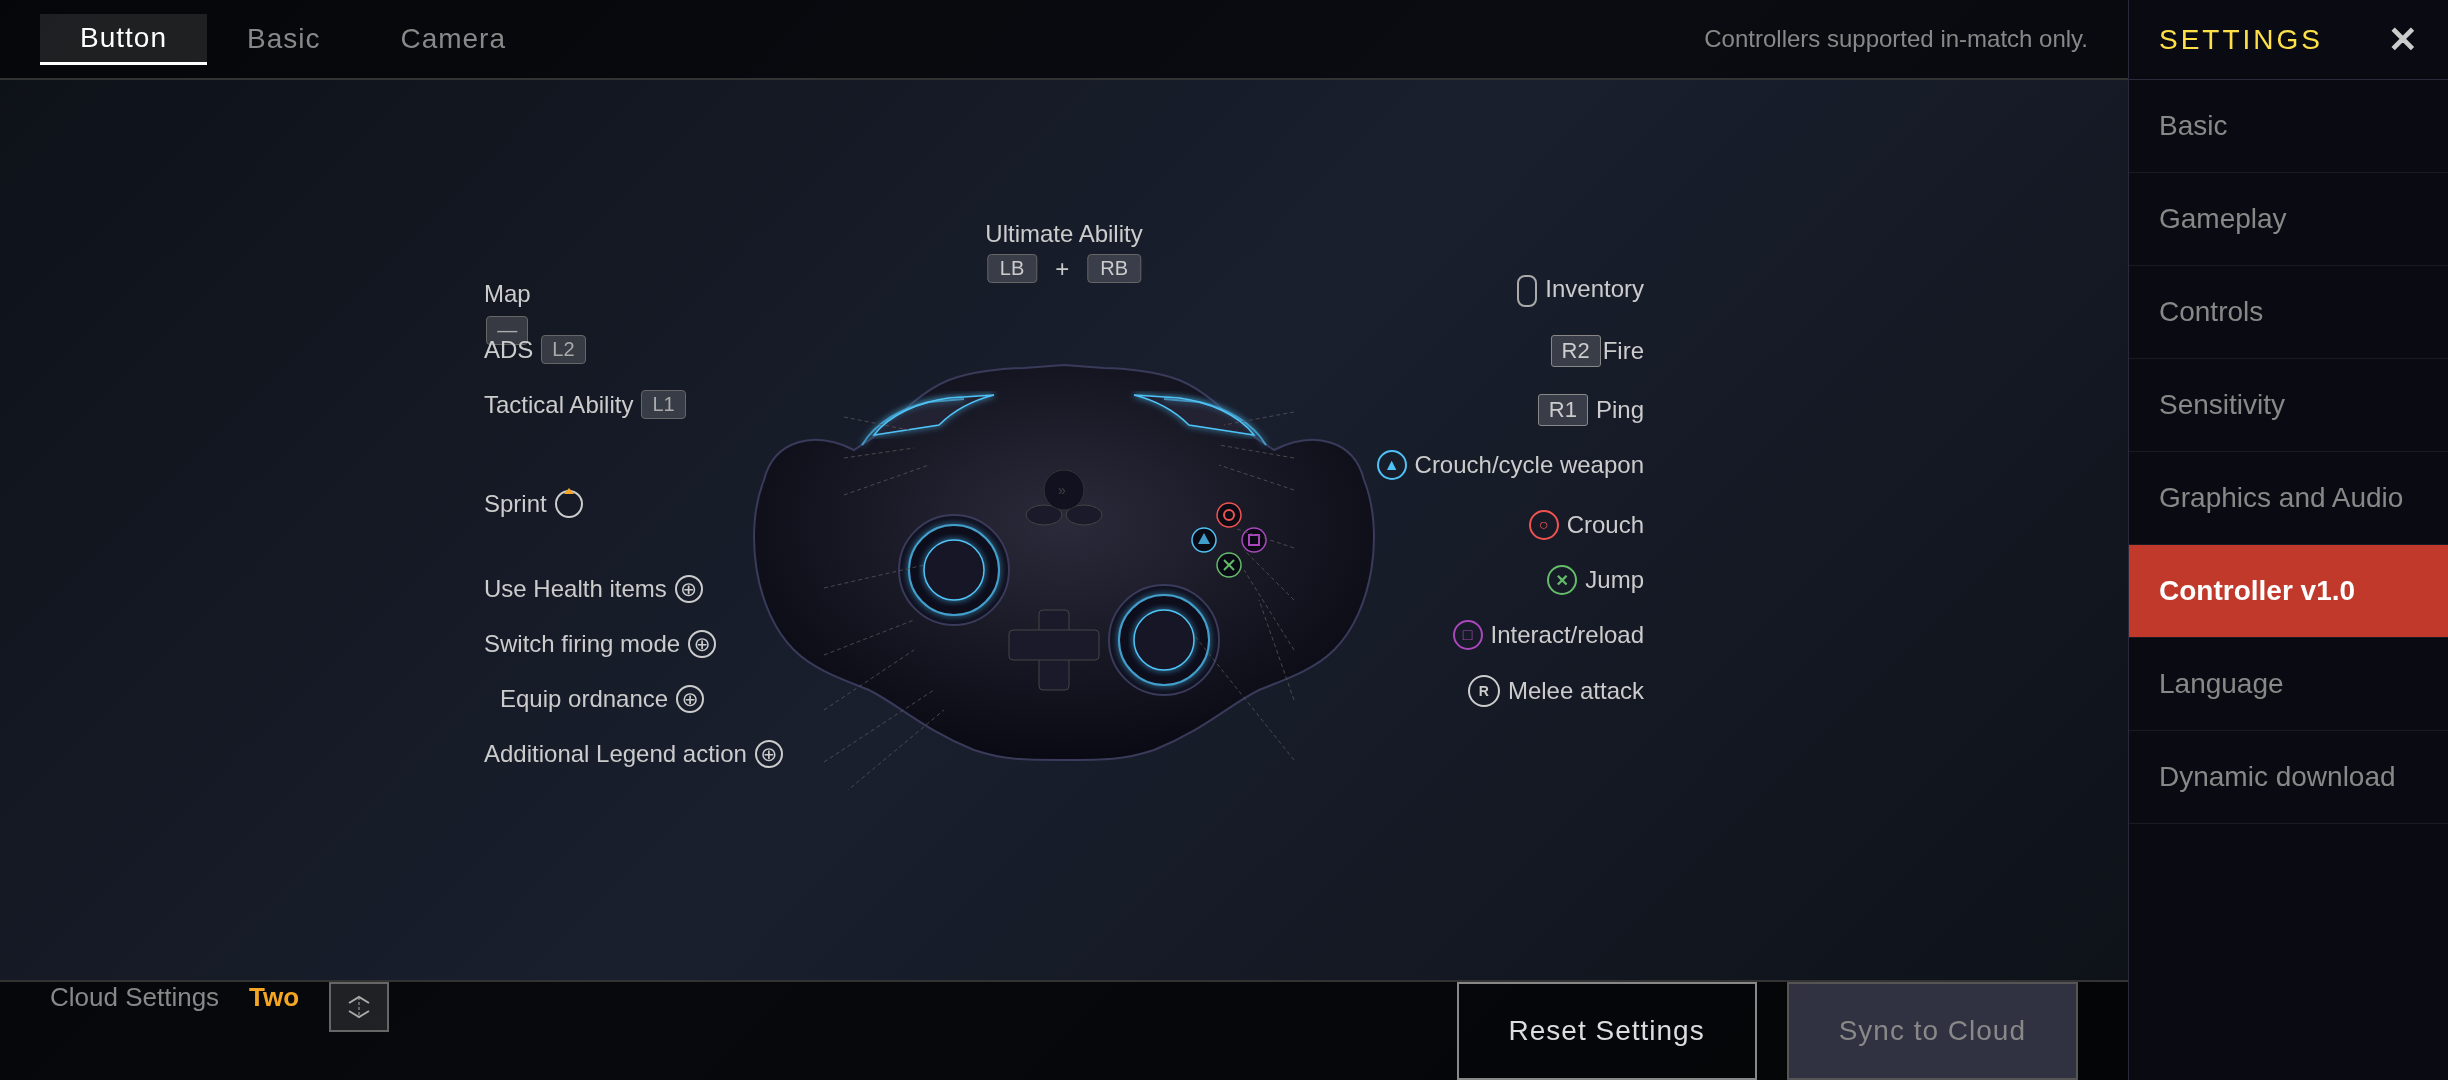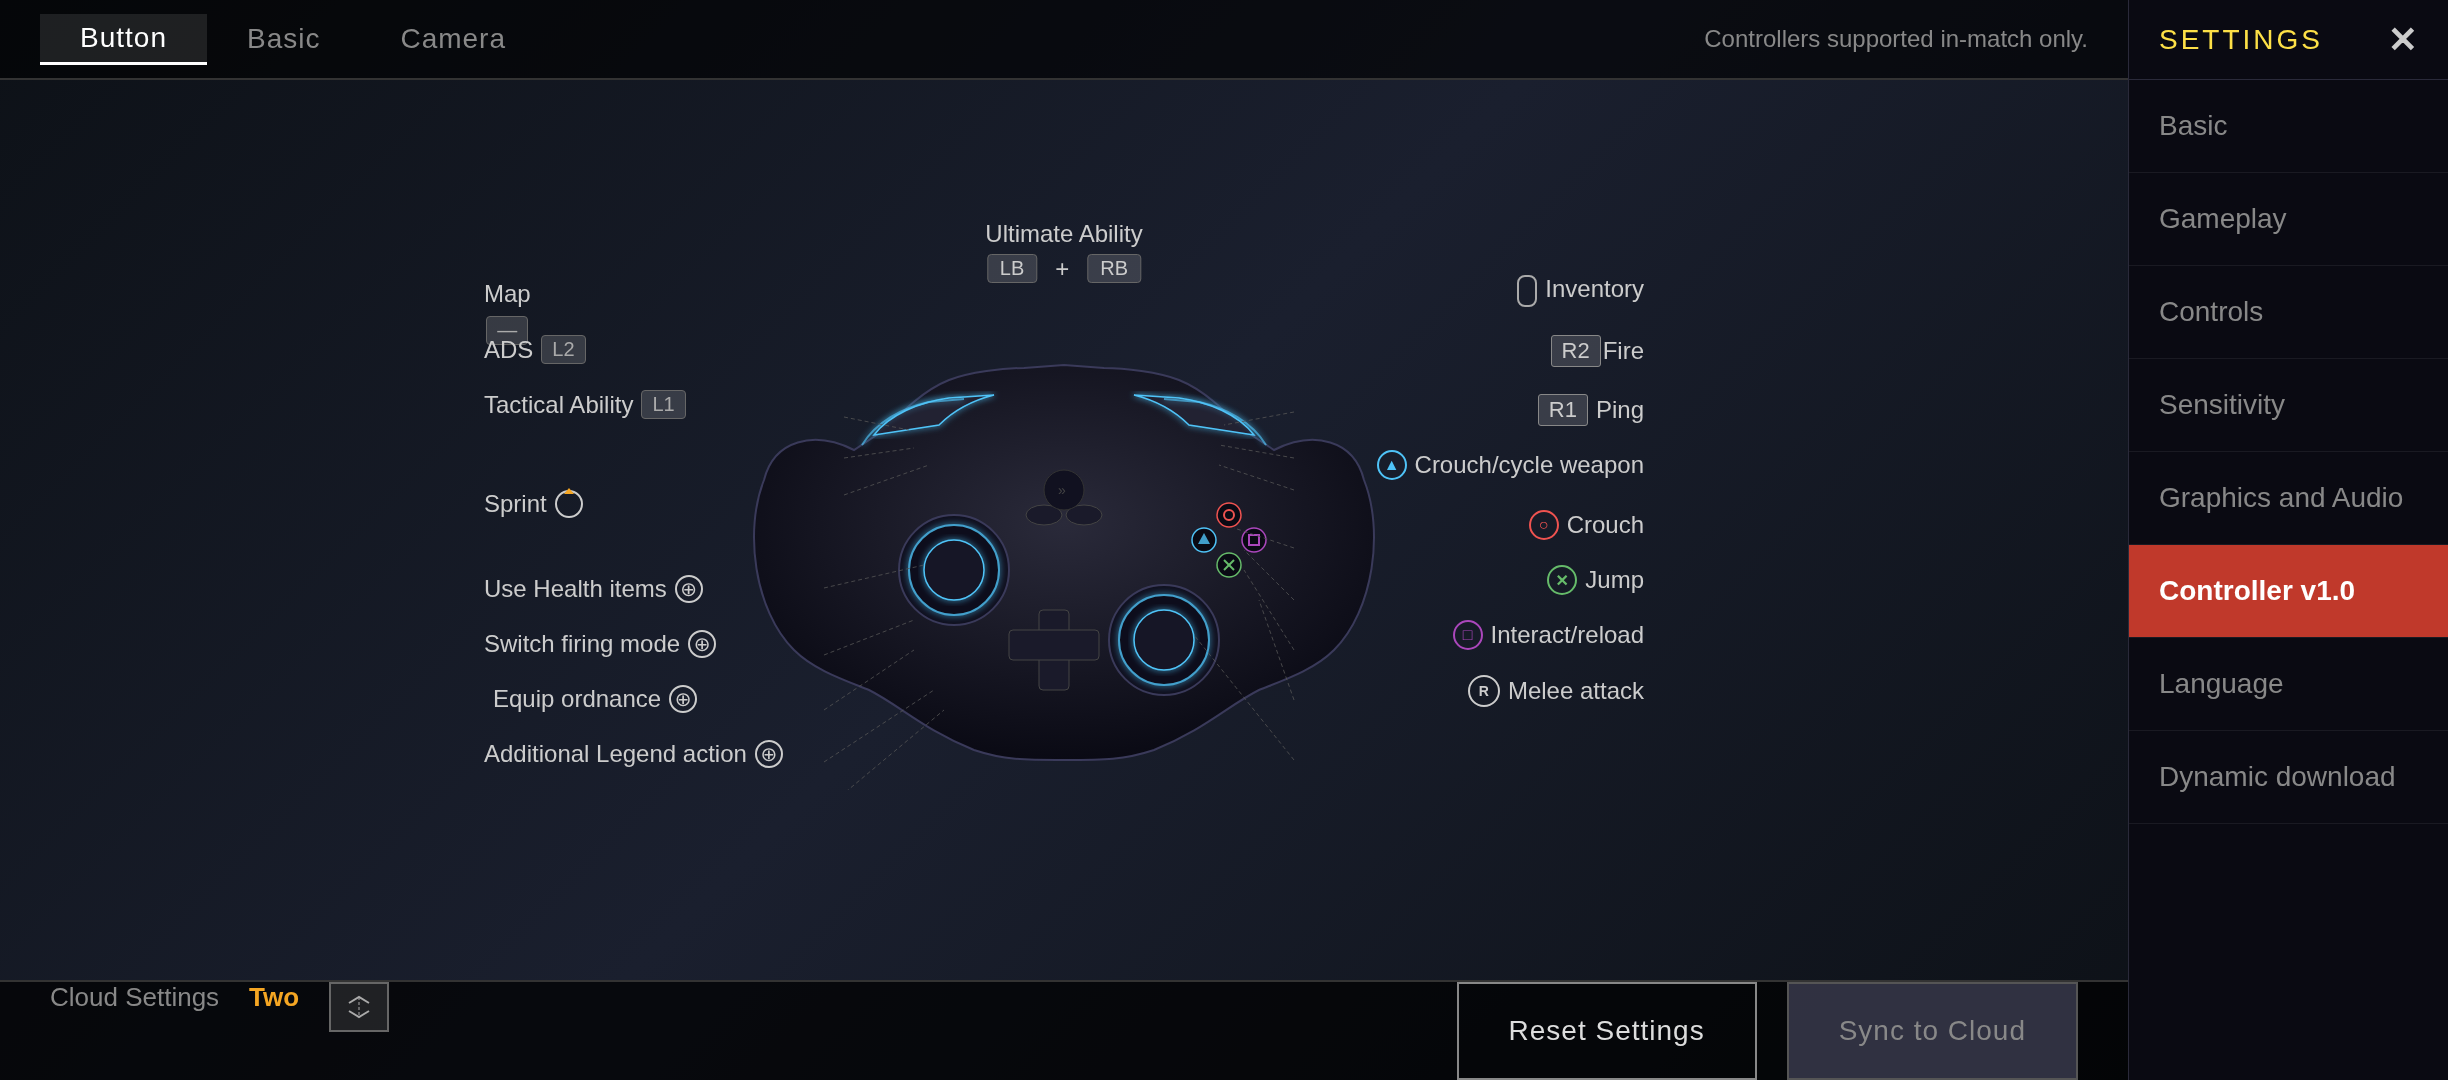--- a/index.html
+++ b/index.html
@@ -91,21 +91,21 @@
       color: #aaa;
     }
 
     
     .label-map { top: 100px; left: 20px; flex-direction: column; }
     .label-ads { top: 155px; left: 20px; }
     .label-tactical { top: 210px; left: 20px; }
     .label-sprint { top: 310px; left: 20px; }
     .label-health { top: 395px; left: 20px; }
     .label-switch { top: 450px; left: 20px; }
-    .label-equip { top: 505px; left: 29px; }
+    .label-equip { top: 505px; left: 36px; }
     .label-legend { top: 560px; left: 20px; }
 
     
     .label-inventory { top: 95px; right: 20px; display: flex; align-items: flex-start; gap: 8px; }
     .label-fire { top: 155px; right: 20px; display: flex; align-items: center; gap: 2px; }
     .label-ping { top: 214px; right: 20px; display: flex; align-items: center; gap: 8px; }
     .label-holster { top: 270px; right: 20px; display: flex; align-items: center; gap: 8px; }
     .label-crouch { top: 330px; right: 20px; display: flex; align-items: center; gap: 8px; }
     .label-jump { top: 385px; right: 20px; display: flex; align-items: center; gap: 8px; }
     .label-interact { top: 440px; right: 20px; display: flex; align-items: center; gap: 8px; }

